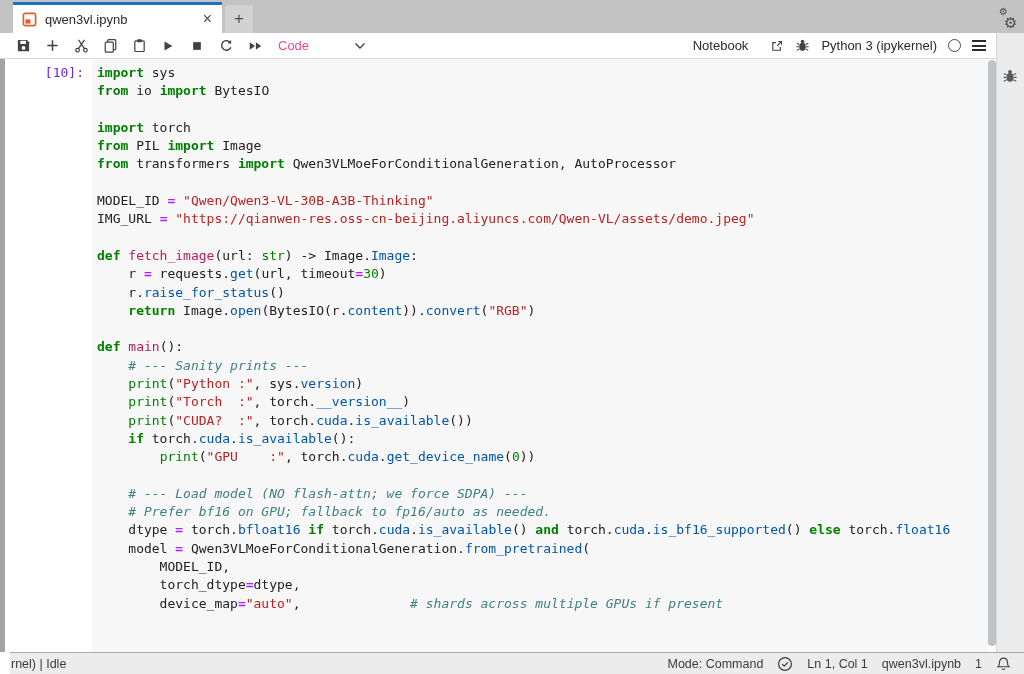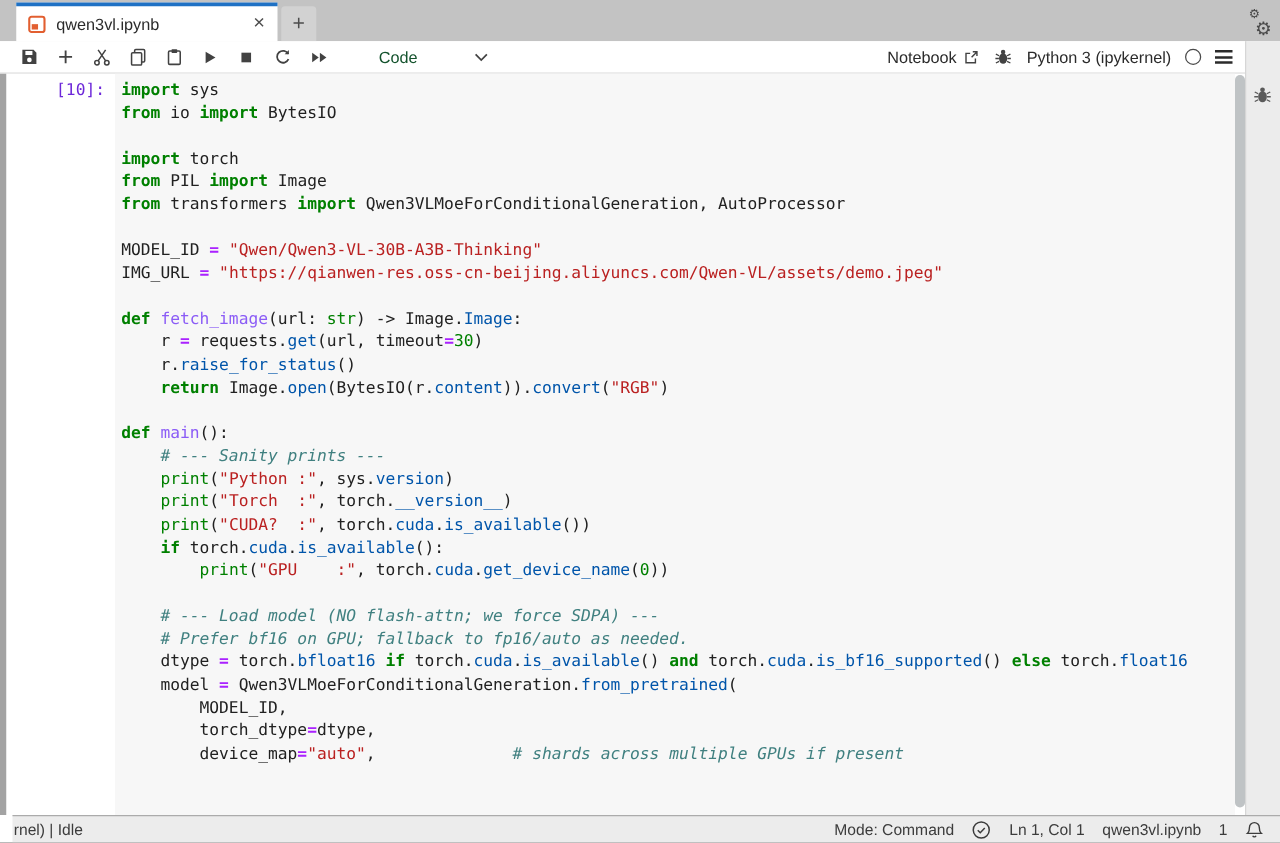--- a/index.html
+++ b/index.html
@@ -18,45 +18,45 @@
             font-size:17px; color:#4d4d4d; }
   .gears { position:absolute; left:999px; top:9px; width:22px; height:24px; color:#4a4a4a; }
   .gears .g-big { position:absolute; left:5px; top:5px; font-size:15px; font-family:"DejaVu Sans",sans-serif; }
   .gears .g-small { position:absolute; left:0px; top:-3px; font-size:10px; font-family:"DejaVu Sans",sans-serif; }
 
   
   .toolbar { position:absolute; left:0; top:33px; width:996px; height:26px; background:#fff;
              border-bottom:1px solid #dadada; display:flex; align-items:center; padding:0 10px 0 12px; }
   .tb-btn { width:22px; height:22px; margin-right:7px; display:flex; align-items:center; justify-content:center; }
   .tb-btn svg { display:block; }
-  .celltype { margin-left:30px; width:88px; display:flex; align-items:center; justify-content:space-between;
-              font-size:13px; color:#14532d; }
+  .celltype { margin-left:5px; width:88px; display:flex; align-items:center; justify-content:space-between;
+              font-size:13px; color:#ec4899; }
   .tb-right { margin-left:auto; display:flex; align-items:center; gap:11px; font-size:13px; color:#2b2b2b; }
-  .nb-link { display:flex; align-items:center; gap:5px; }
+  .nb-link { display:flex; align-items:center; gap:22px; }
   .kernel-circle { width:13px; height:13px; border:1.6px solid #4a4a4a; border-radius:50%; }
   .hamburger { display:flex; flex-direction:column; gap:2.6px; }
   .hamburger i { display:block; width:14px; height:2px; background:#2b2b2b; }
 
   
   .main { position:absolute; left:0; top:59px; width:996px; height:593px; background:#fff; }
   .leftstrip { position:absolute; left:0; top:0; width:5px; height:593px; background:#a3a3a3; }
   .prompt { position:absolute; left:5px; top:5px; width:79px; text-align:right;
             font-family:"DejaVu Sans Mono", monospace; font-size:13px; line-height:18.3px; color:#6d28d9; }
   .editor { position:absolute; left:92px; top:0; width:896px; height:593px; background:#f7f7f7;
             overflow:hidden; padding:5px 0 0 5px; }
   .code-line { font-family:"DejaVu Sans Mono", monospace; font-size:13px; line-height:18.3px;
                white-space:pre; color:#212121; }
   .tk-k { color:#008000; font-weight:bold; }
   .tk-b { color:#008000; }
   .tk-s { color:#ba2121; }
   .tk-n { color:#008000; }
   .tk-c { color:#408080; font-style:italic; }
   .tk-o { color:#aa22ff; font-weight:bold; }
   .tk-p { color:#0055aa; }
-  .tk-d { color:#8b5cf6;margin-top:18px; }
+  .tk-d { color:#be185d;margin-top:18px; }
   .tk-t { color:#212121; }
   .scrollbar { position:absolute; left:988px; top:1px; width:8px; height:586px; background:#bfc3c5; border-radius:4px; }
 
   
   .sidebar { position:absolute; left:996px; top:33px; width:28px; height:619px; background:#ececec;
              border-left:1px solid #d6d6d6; }
   .sidebar .side-bug { position:absolute; left:5px; top:35px; }
 
   
   .statusbar { position:absolute; left:10px; top:652px; width:1024px; height:22px; background:#ececec;

